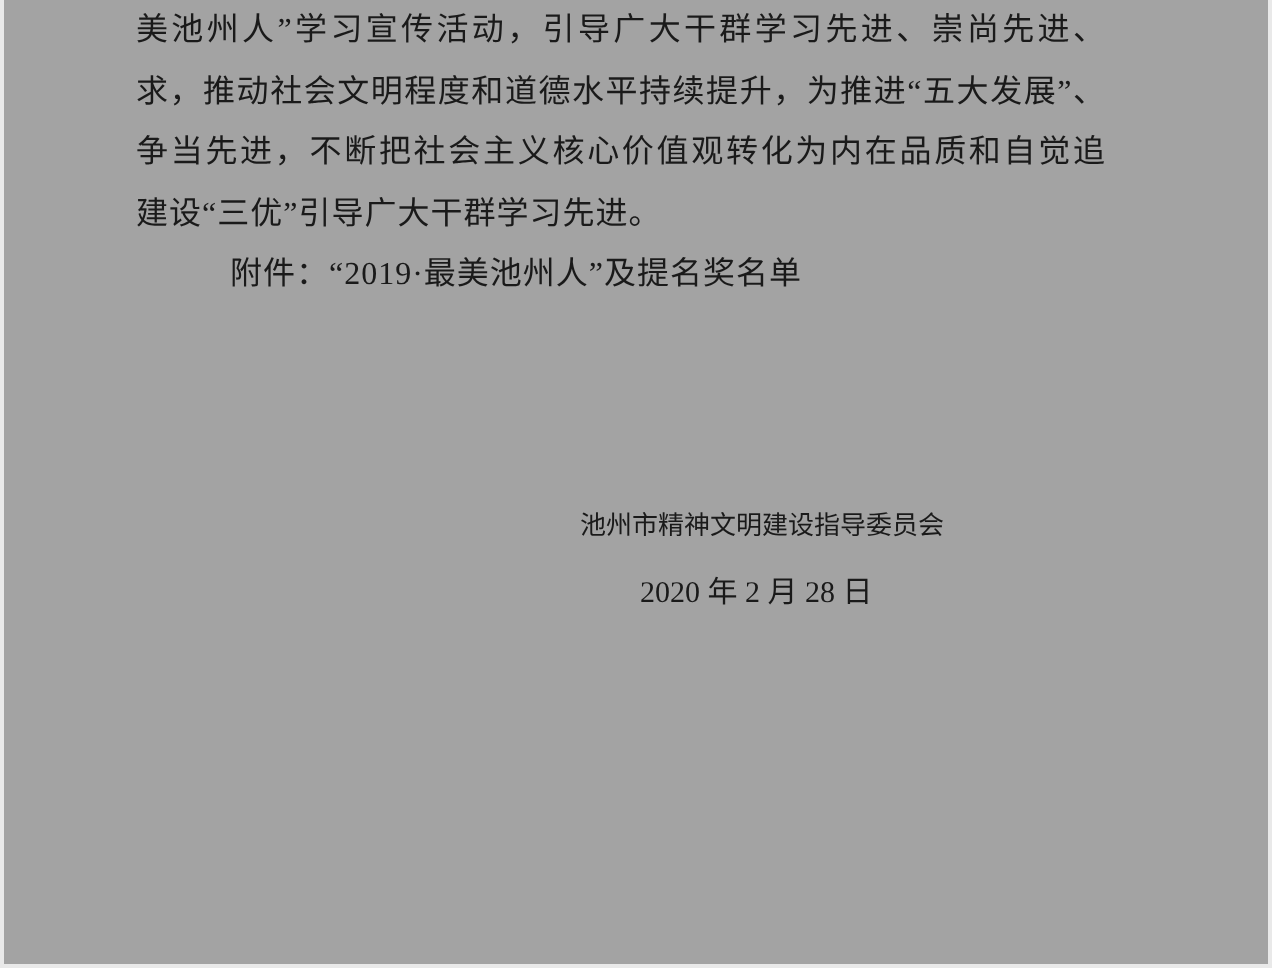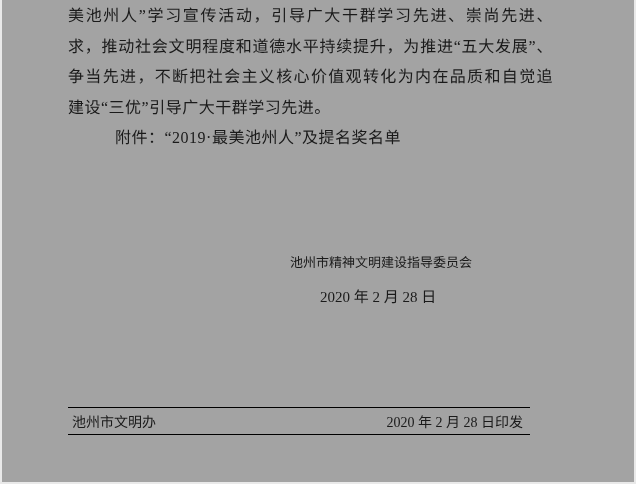--- a/index.html
+++ b/index.html
@@ -99,18 +99,14 @@
     <div class="line just">美池州人”学习宣传活动，引导广大干群学习先进、崇尚先进、</div>
     <div class="line just">求，推动社会文明程度和道德水平持续提升，为推进“五大发展”、</div>
     <div class="line just">争当先进，不断把社会主义核心价值观转化为内在品质和自觉追</div>
     <div class="line">建设“三优”引导广大干群学习先进。</div>
     <div class="line attachment">附件：“2019·最美池州人”及提名奖名单</div>
   </div>
 
   <div class="sig-org">池州市精神文明建设指导委员会</div>
   <div class="sig-date">2020 年 2 月 28 日</div>
 
-  <div class="footer">
-    <span class="footer-left">池州市文明办</span>
-    <span class="footer-right">2020 年 2 月 28 日印发</span>
-  </div>
 
 </div>
 
 </body></html>

